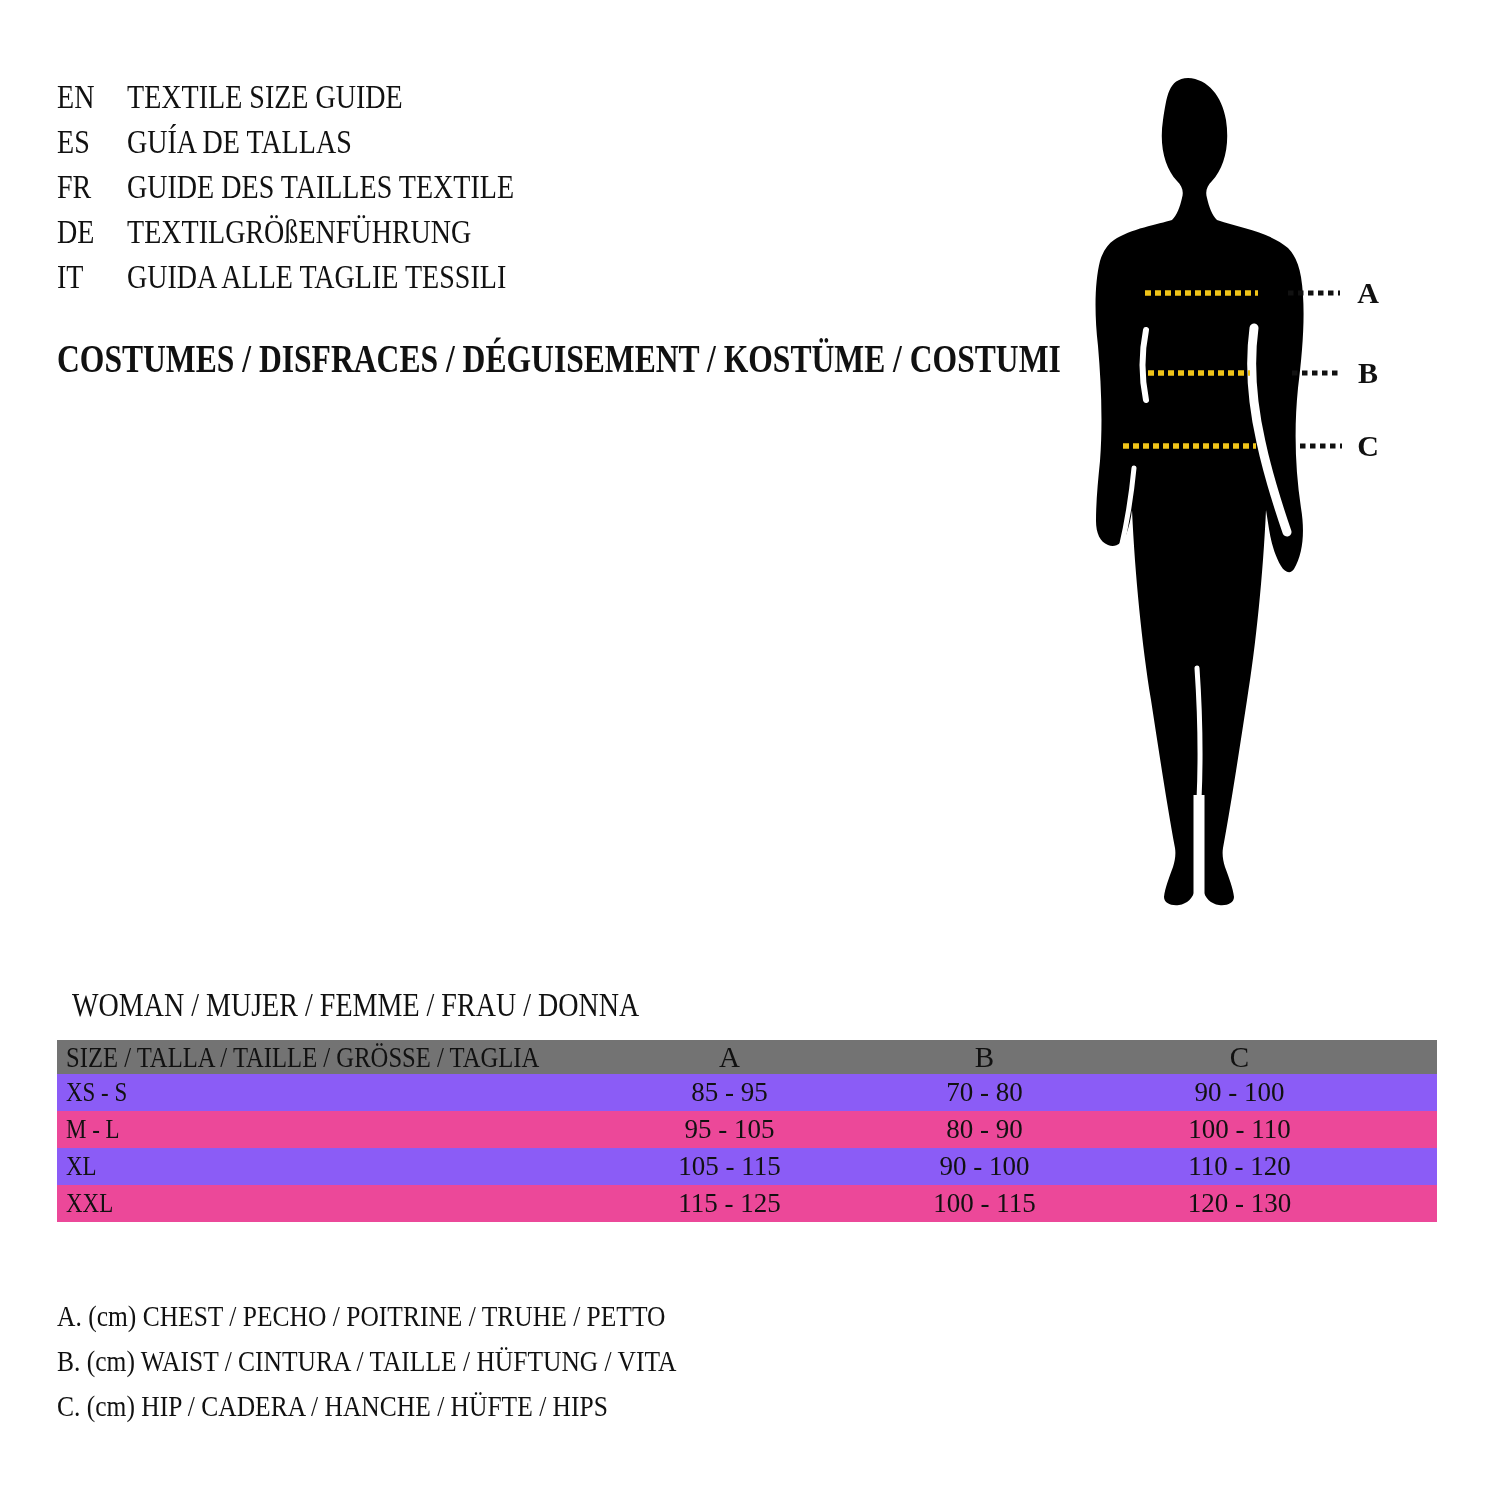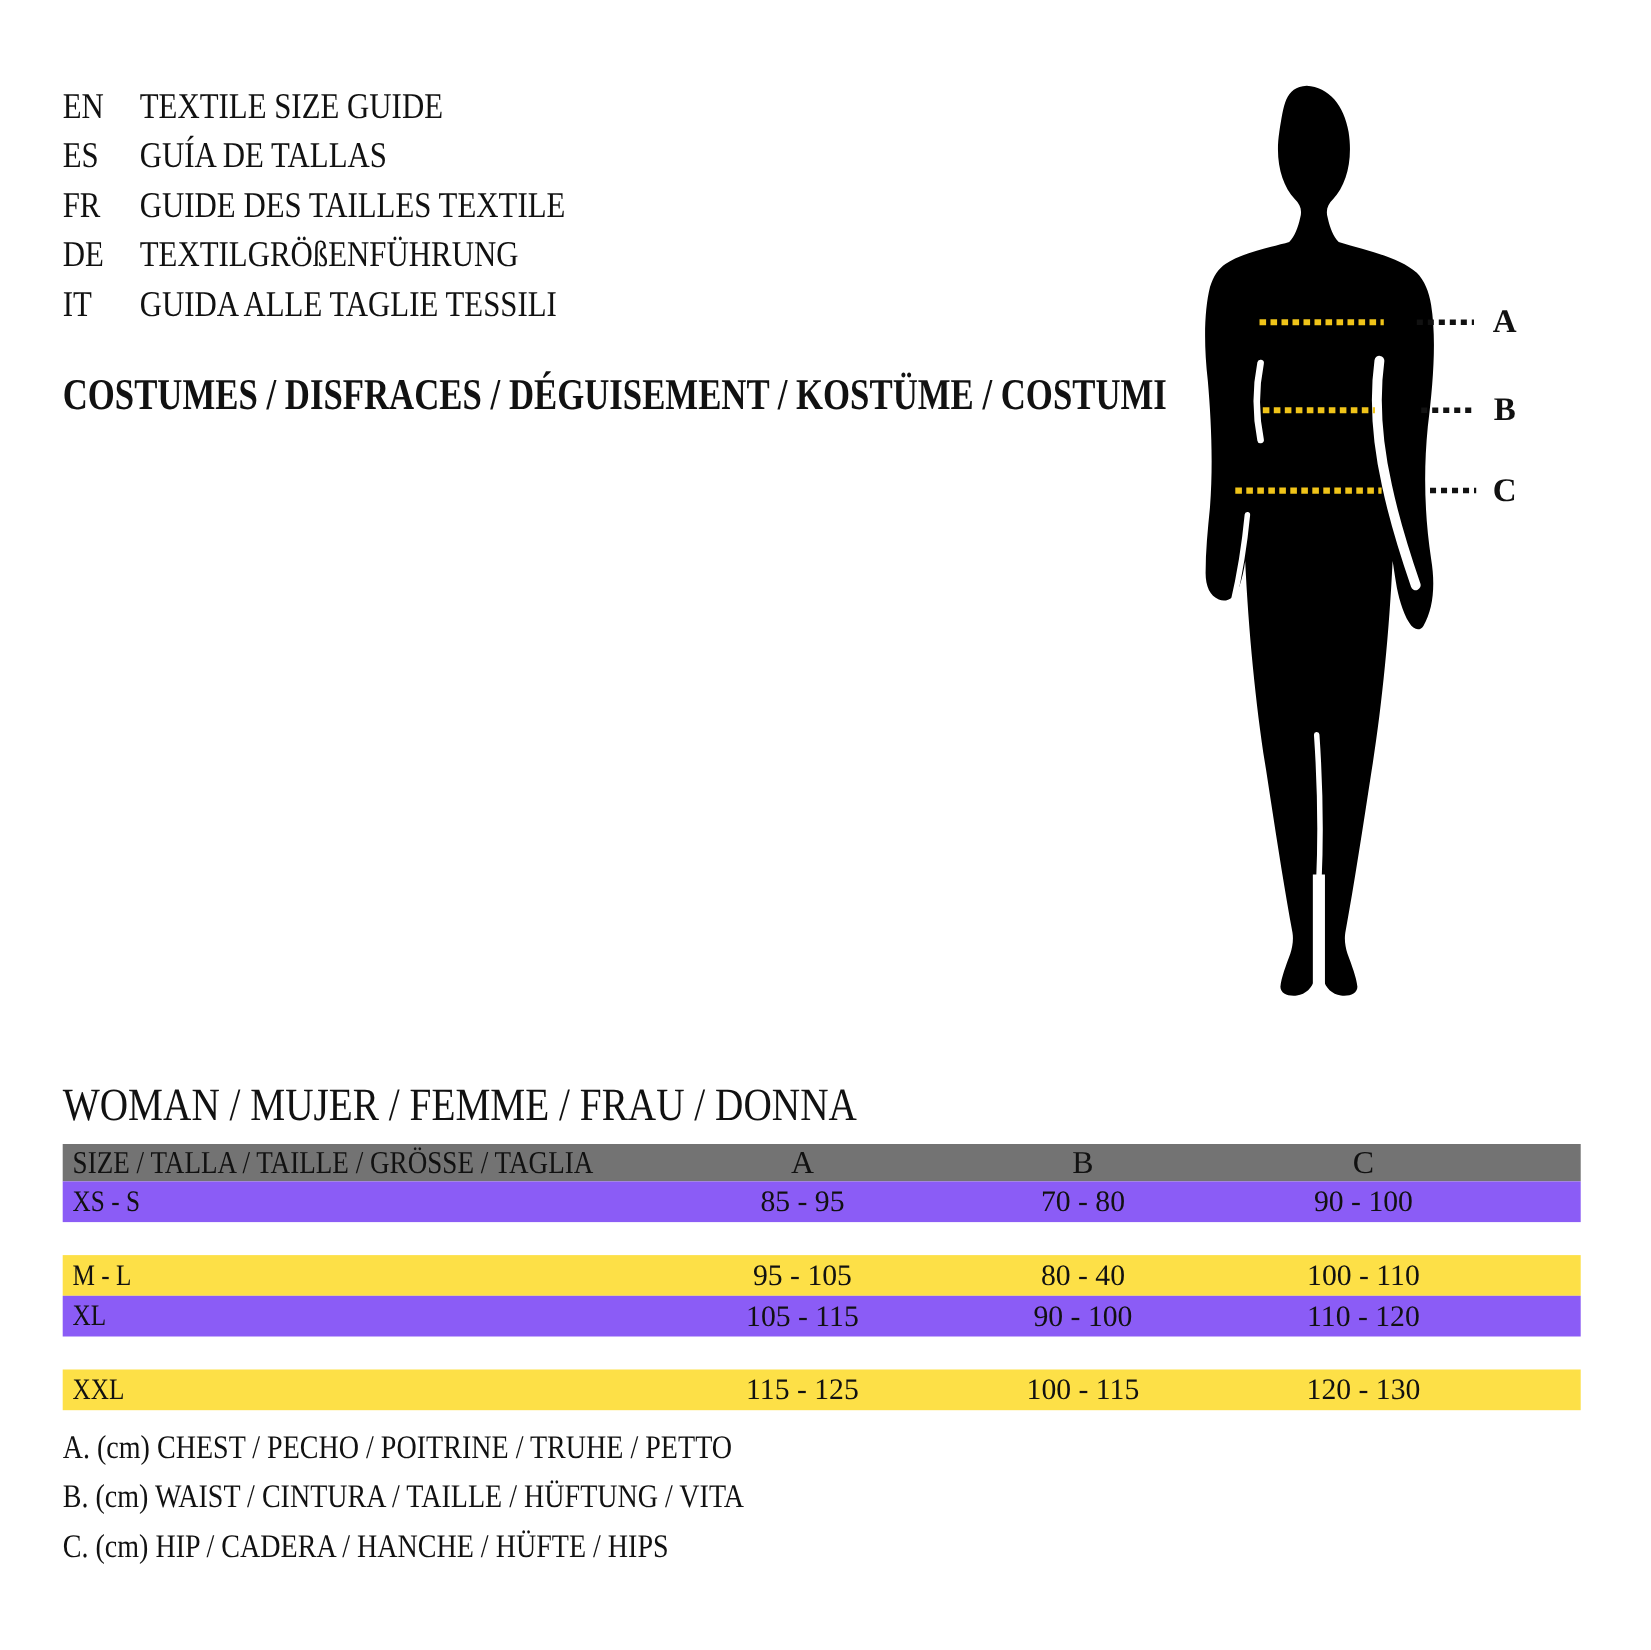--- a/index.html
+++ b/index.html
@@ -20,28 +20,28 @@
   .category-line { position:absolute; left:57px; top:337px; height:44px; line-height:44px; font-size:40px; font-weight:bold; }
 
   
   .figure-svg { position:absolute; left:0; top:0; width:1501px; height:1500px; }
   .measure-label { position:absolute; width:42px; text-align:center; font-size:30px; font-weight:bold; line-height:38px; }
   .measure-label.la { left:1347px; top:274px; }
   .measure-label.lb { left:1347px; top:354px; }
   .measure-label.lc { left:1347px; top:427px; }
 
   
-  .section-title { position:absolute; left:57px; top:987px; height:36px; line-height:36px; font-size:42px; }
+  .section-title { position:absolute; left:72px; top:987px; height:36px; line-height:36px; font-size:33px; }
 
   
   .size-table { position:absolute; left:57px; top:1040px; width:1380px; }
   .t-row { display:grid; grid-template-columns:545px 255px 255px 255px 70px; align-items:center; }
   .t-head { height:34px; background:#737373; font-size:29px; }
   .t-data { height:37px; font-size:27px; background:#8b5cf6; }
-  .t-data.stripe { background:#fde047;margin-top:30px; }
+  .t-data.stripe { background:#ec4899; }
   .cell-size { padding-left:9px; text-align:left; }
   .cell-num { text-align:center; }
 
   
   .legend { position:absolute; left:57px; top:1297px; }
   .legend-line { height:45px; line-height:38px; font-size:30px; }
 </style>
 </head>
 <body>
 
@@ -151,21 +151,21 @@
     <div class="t-row t-data">
       <div class="cell-size"><span class="cond">XS - S</span></div>
       <div class="cell-num">85 - 95</div>
       <div class="cell-num">70 - 80</div>
       <div class="cell-num">90 - 100</div>
       <div></div>
     </div>
     <div class="t-row t-data stripe">
       <div class="cell-size"><span class="cond">M - L</span></div>
       <div class="cell-num">95 - 105</div>
-      <div class="cell-num">80 - 40</div>
+      <div class="cell-num">80 - 90</div>
       <div class="cell-num">100 - 110</div>
       <div></div>
     </div>
     <div class="t-row t-data">
       <div class="cell-size"><span class="cond">XL</span></div>
       <div class="cell-num">105 - 115</div>
       <div class="cell-num">90 - 100</div>
       <div class="cell-num">110 - 120</div>
       <div></div>
     </div>

